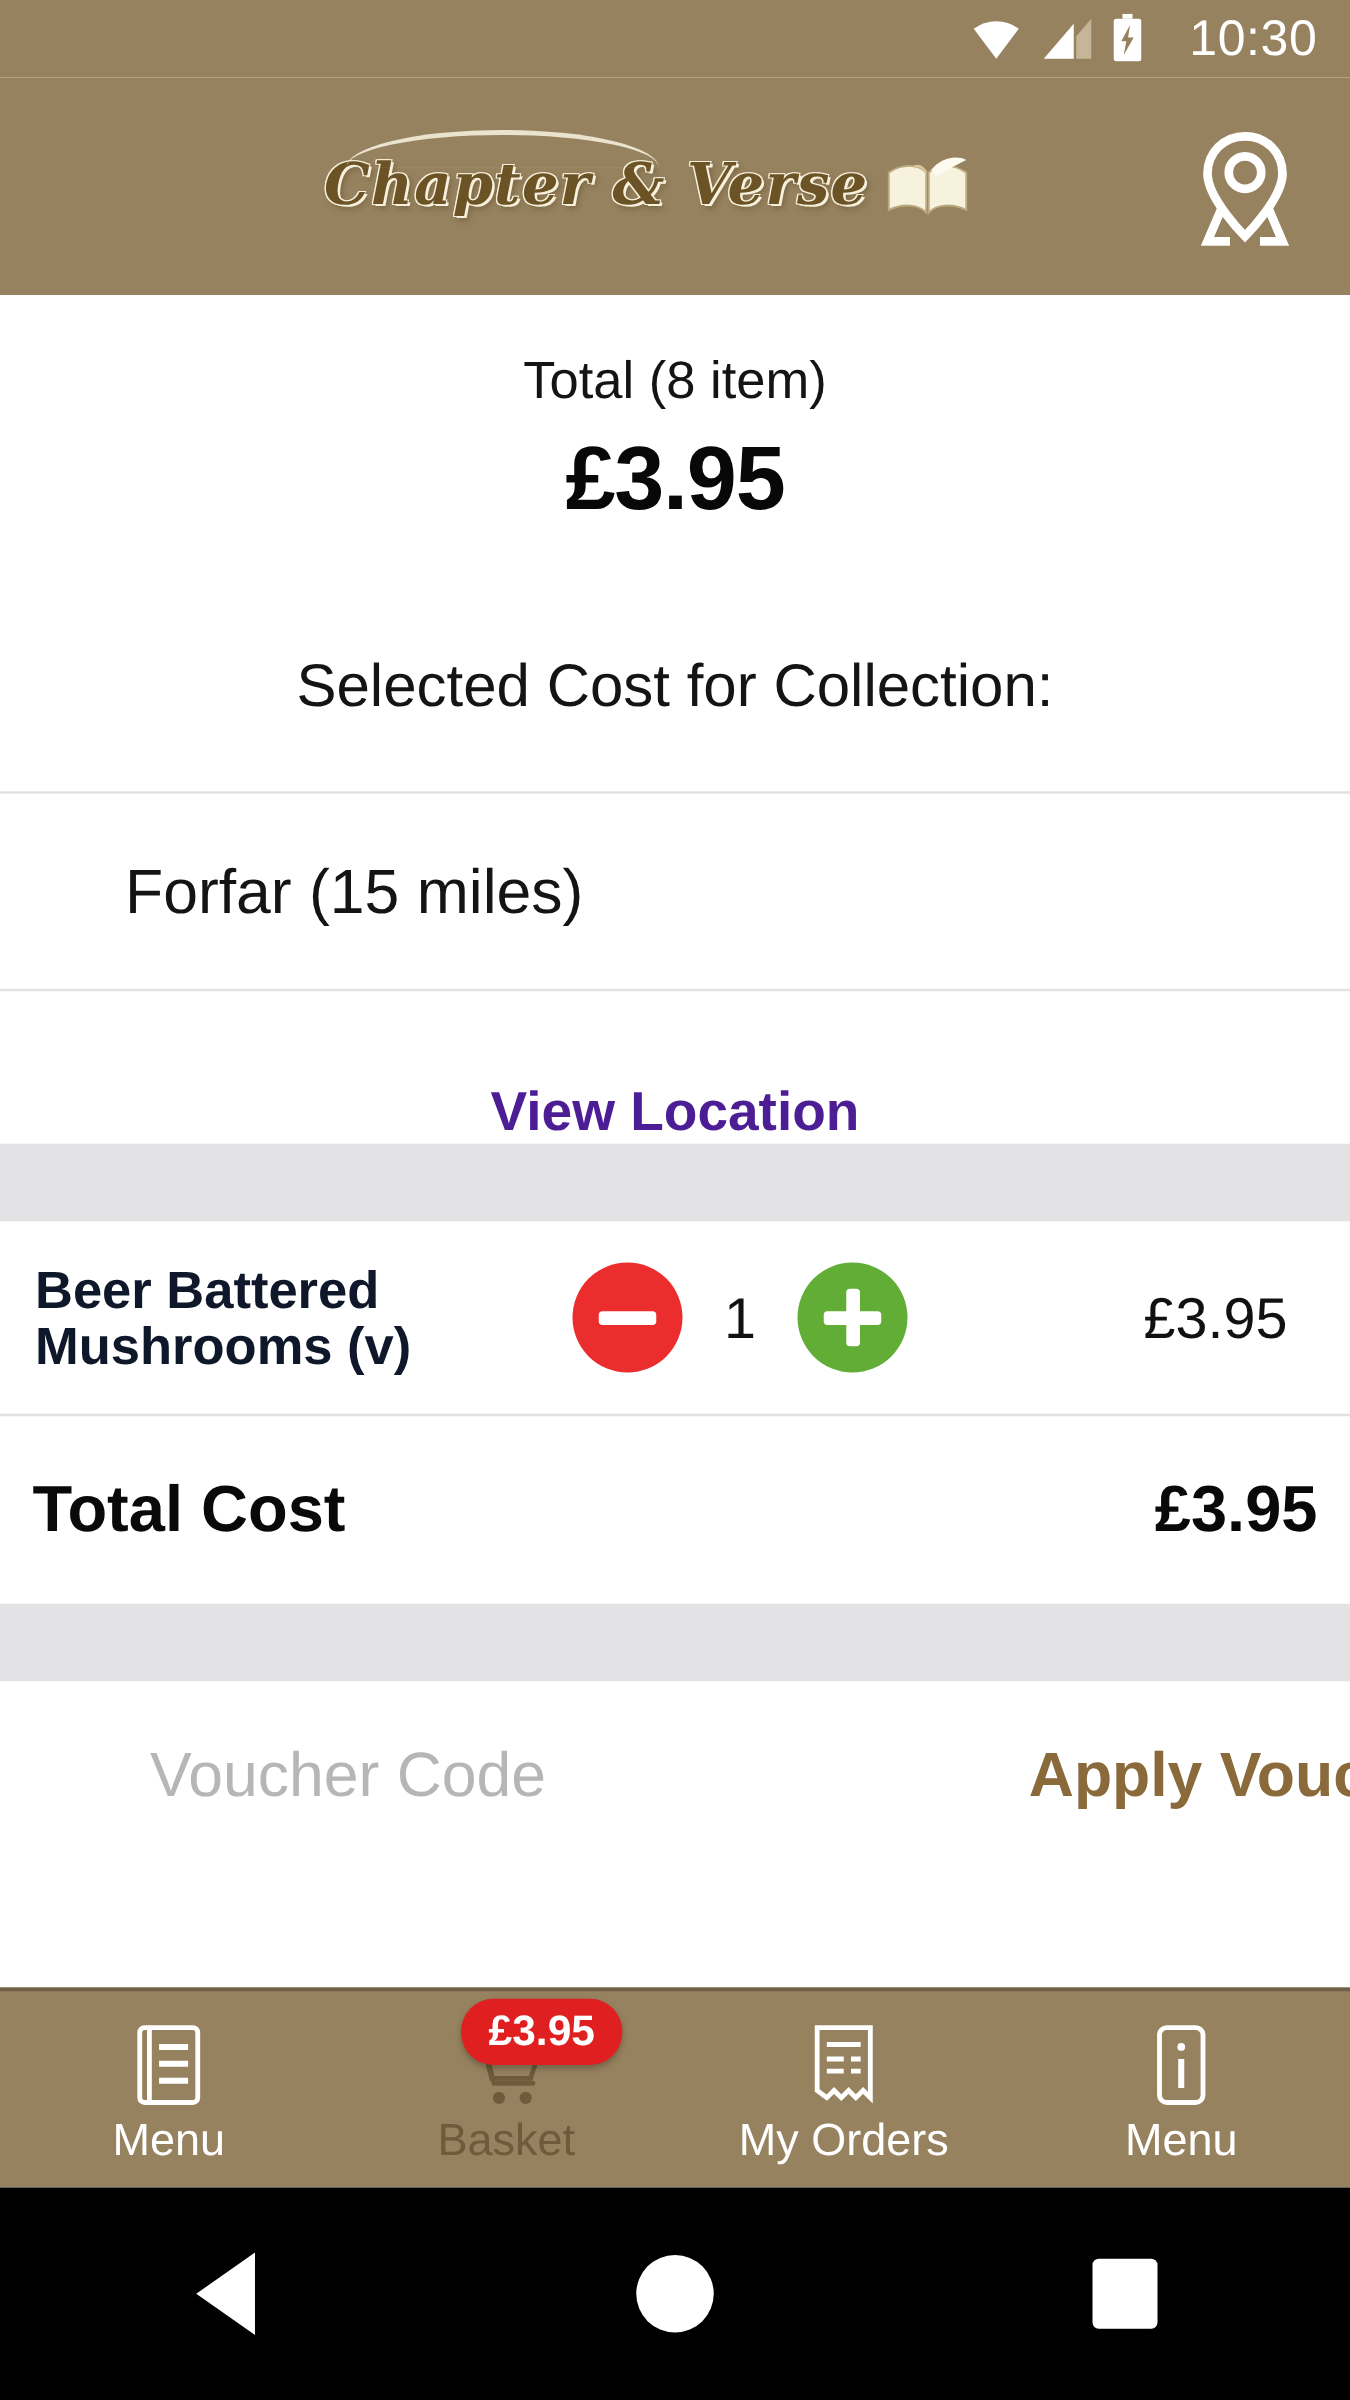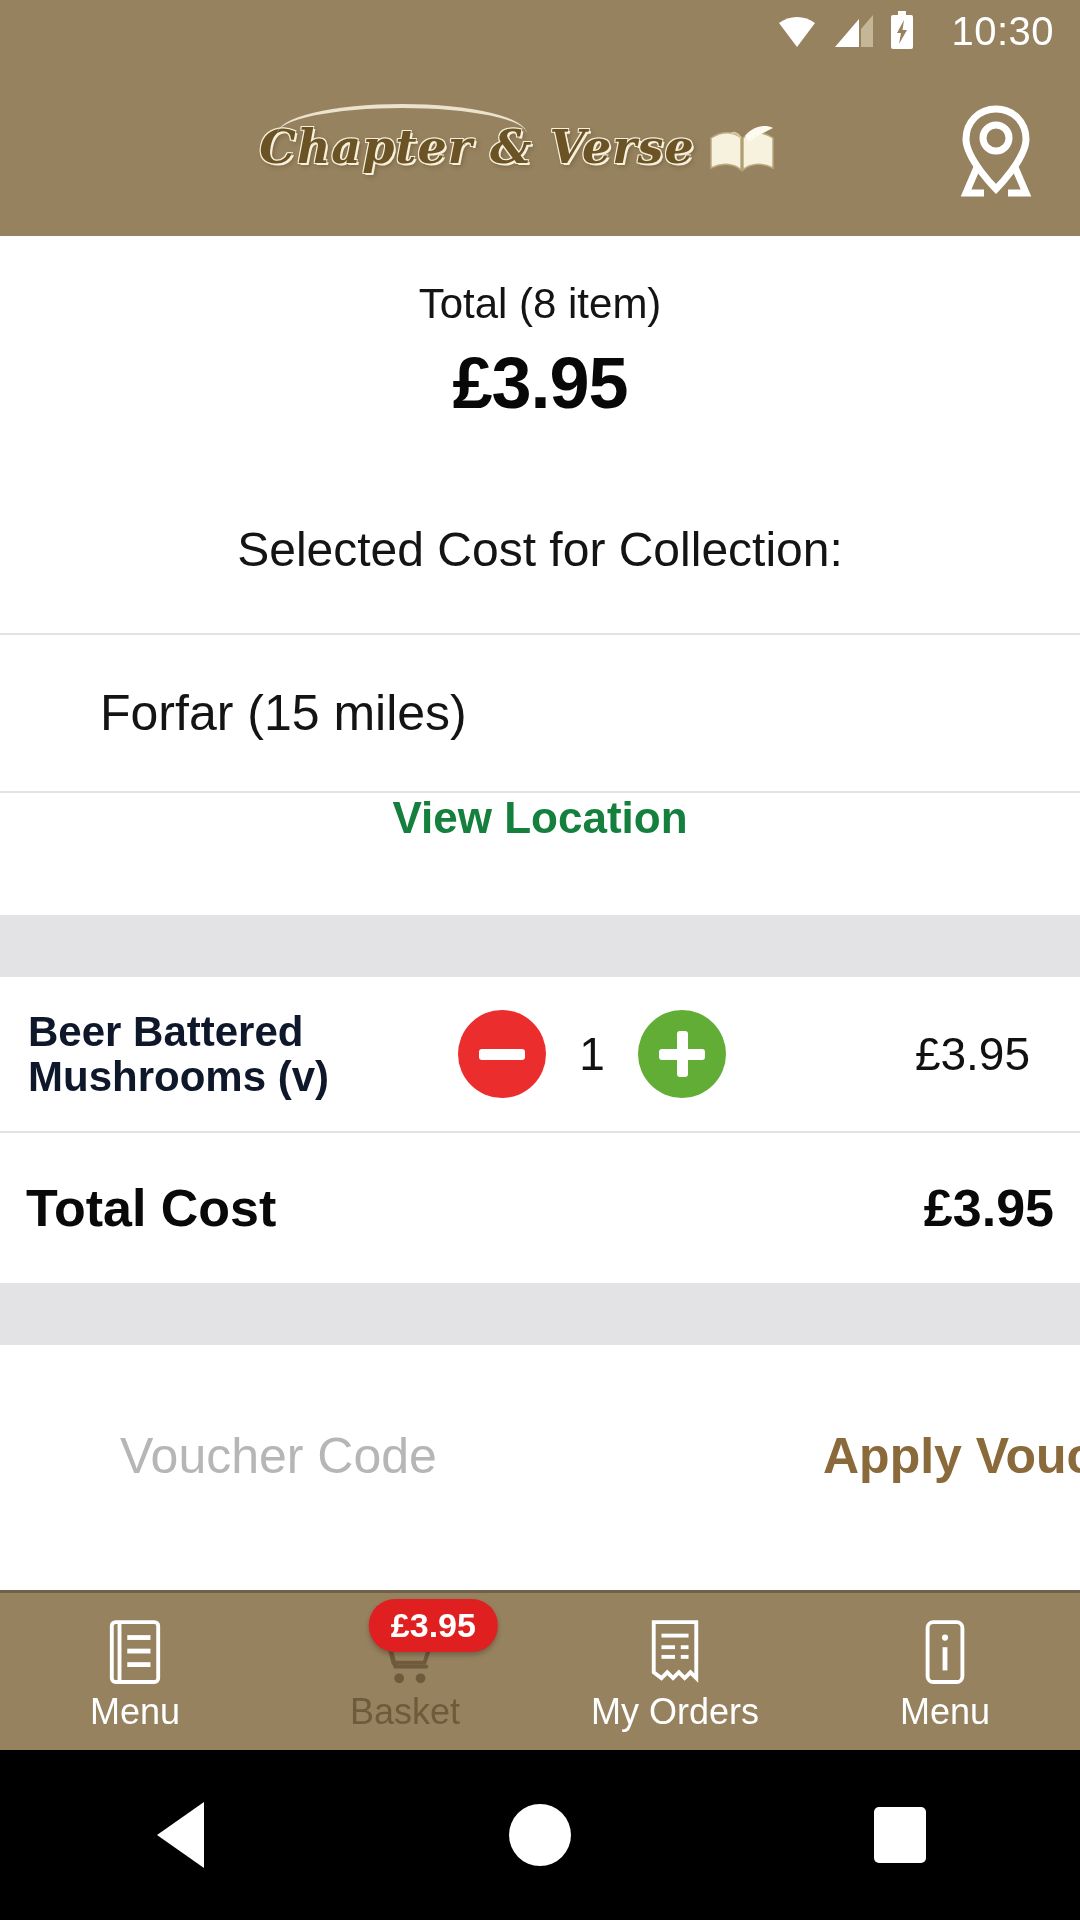--- a/index.html
+++ b/index.html
@@ -74,22 +74,22 @@
   .hr { height:2px; background:#e2e2e4; }
 
   .store-row {
     height:156px; display:flex; align-items:center;
     padding-left:56px; font-size:50px; color:#141414;
     cursor:pointer;
     margin-left:44px;
   }
 
   .viewloc-row {
-    height:122px; display:flex; align-items:flex-start; justify-content:center;
-    font-size:44px; font-weight:bold; color:#15803d; cursor:pointer;
+    height:122px; display:flex; align-items:flex-end; justify-content:center;
+    font-size:44px; font-weight:bold; color:#4c1d95; cursor:pointer;
   }
 
   .spacer { height:62px; background:#e3e3e5; }
 
   
   .item-row {
     height:154px; display:flex; align-items:center; padding:0 28px;
   }
   .item-name {
     width:420px; font-size:42px; font-weight:bold; color:#0f172a;
@@ -118,21 +118,21 @@
   }
 
   .totalcost-row {
     height:150px; display:flex; align-items:center; justify-content:space-between;
     padding:0 26px; font-size:52px; font-weight:bold; color:#090909;border-radius:14px;
   }
 
   
   .voucher-row {
     height:150px; display:flex; align-items:center;
-    padding:0 28px 0 120px; gap:60px;margin-top:36px;
+    padding:0 28px 0 120px; gap:60px;
   }
   .voucher-input {
     flex:1; border:none; outline:none; background:transparent;
     font-family:"Liberation Sans", sans-serif;
     font-size:50px; color:#111;
   }
   .voucher-input::placeholder { color:#b6b6b6; }
   .apply-voucher {
     font-size:50px; font-weight:bold; color:#8a6a3a;
     white-space:nowrap; cursor:pointer; padding-right:10px;

